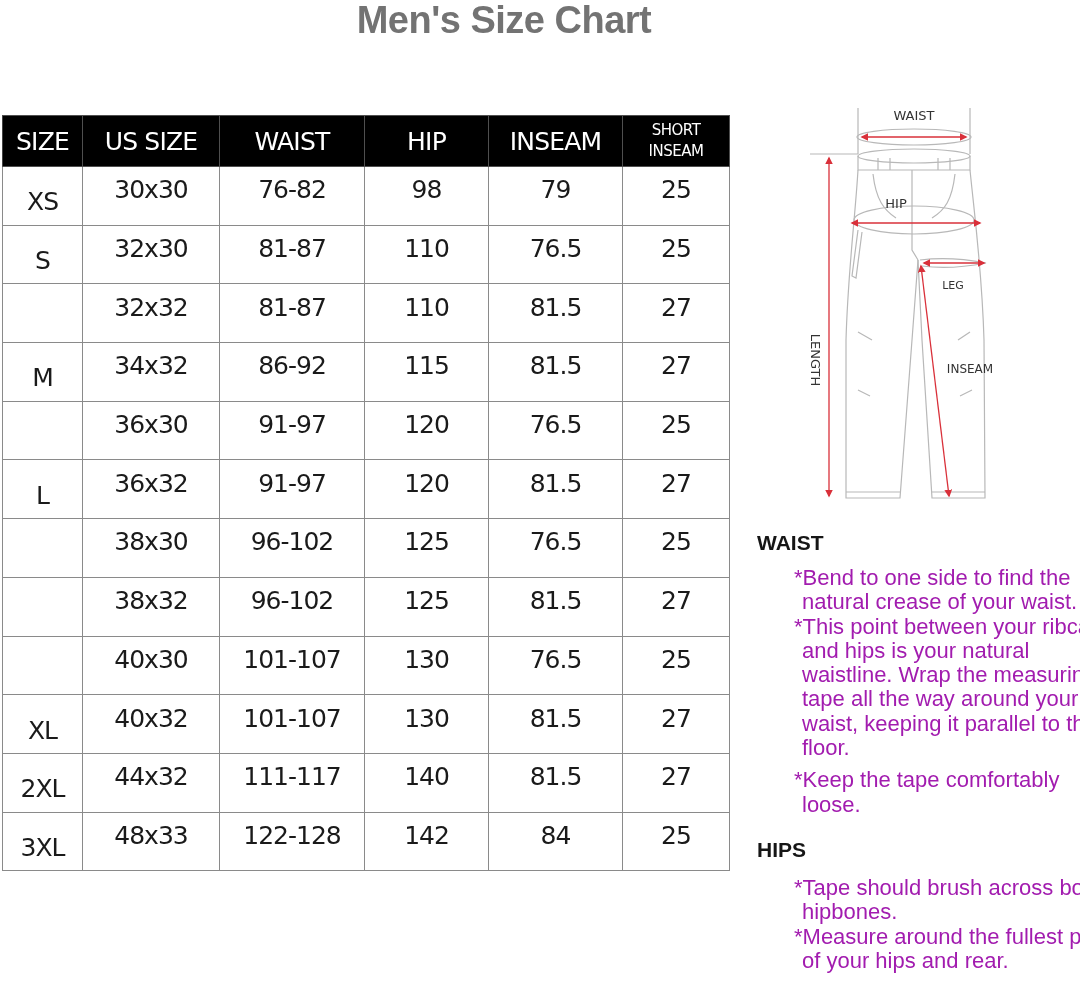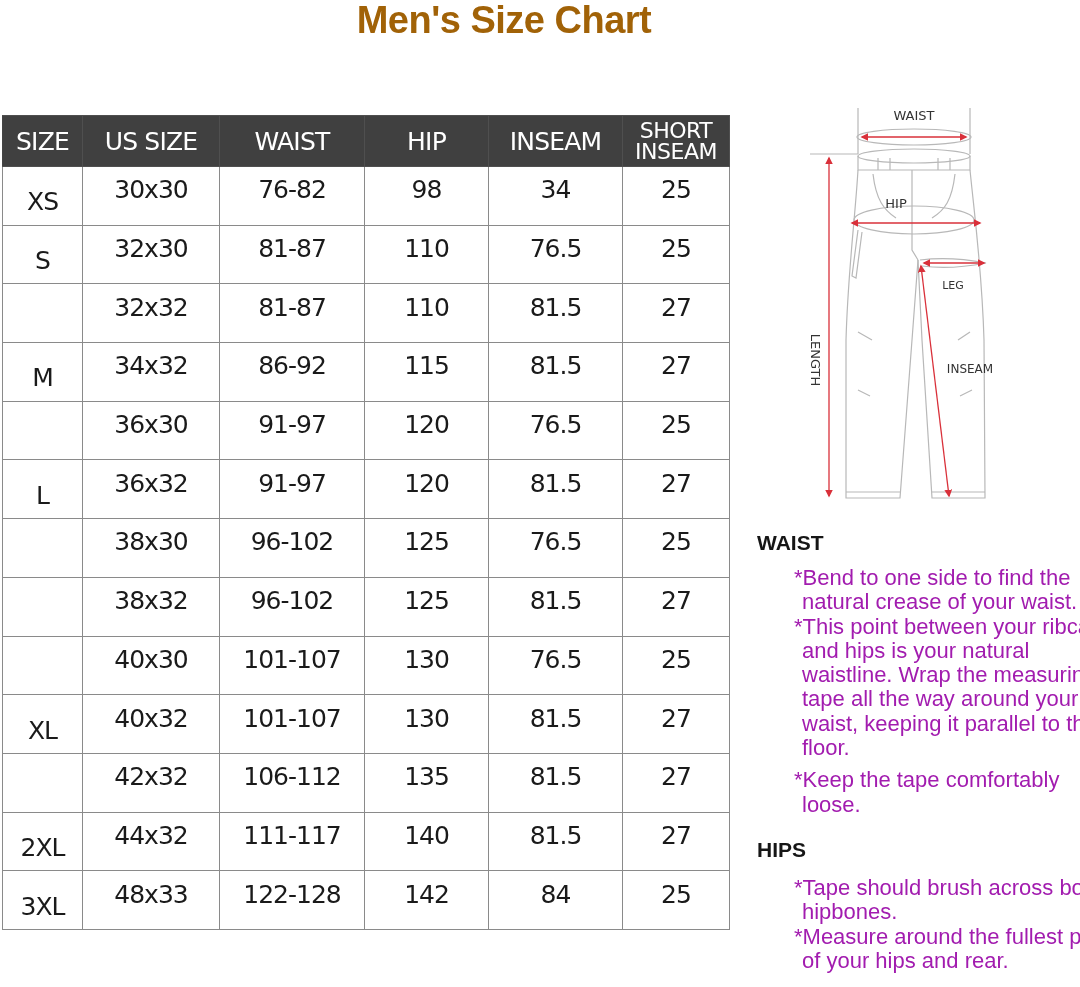--- a/index.html
+++ b/index.html
@@ -1,26 +1,26 @@
 <!DOCTYPE html>
 <html><head>
 <meta charset="utf-8">
 <style>
   html, body { margin: 0; padding: 0; background: #ffffff; }
   body { width: 1080px; height: 987px; position: relative; overflow: hidden; font-family: "Liberation Sans", "DejaVu Sans", sans-serif; color: #1a1a1a; }
-  .title { position: absolute; left: 0; width: 1008px; top: 0; text-align: center; font-family: "Liberation Sans", sans-serif; font-weight: bold; font-size: 38px; letter-spacing: -0.5px; line-height: 40px; color: #a16207; }
+  .title { position: absolute; left: 0; width: 1008px; top: 0; text-align: center; font-family: "Liberation Sans", sans-serif; font-weight: bold; font-size: 38px; letter-spacing: -0.5px; line-height: 40px; color: #737373; }
   table.size-table { position: absolute; left: 2px; top: 115px; border-collapse: collapse; table-layout: fixed; width: 727px; }
   table.size-table col.c0 { width: 80px; }
   table.size-table col.c1 { width: 137px; }
   table.size-table col.c2 { width: 145px; }
   table.size-table col.c3 { width: 124px; }
   table.size-table col.c4 { width: 134px; }
   table.size-table col.c5 { width: 107px; }
-  table.size-table th { background: #404040; color: #ffffff; font-weight: normal; font-family: "DejaVu Sans", sans-serif; font-size: 25px; height: 50px; padding: 0; border: 1.5px solid #4f4f4f; border-left: 1px solid #444; letter-spacing: -0.8px; text-align: center; white-space: nowrap; }
-  table.size-table th.two-line { font-size: 22px; line-height: 21px; letter-spacing: -0.5px; }
+  table.size-table th { background: #000000; color: #ffffff; font-weight: normal; font-family: "DejaVu Sans", sans-serif; font-size: 25px; height: 50px; padding: 0; border: 1.5px solid #4f4f4f; border-left: 1px solid #444; letter-spacing: -0.8px; text-align: center; white-space: nowrap; }
+  table.size-table th.two-line { font-size: 15px; line-height: 21px; letter-spacing: -0.5px; }
   table.size-table td { height: 57.7px; padding: 0; border: 1.5px solid #8a8a8a; text-align: center; font-family: "DejaVu Sans", sans-serif; font-size: 25px; letter-spacing: -1px; color: #1a1a1a; vertical-align: middle; }
   table.size-table td.size { font-size: 25px; }
   table.size-table td .t { position: relative; top: -6px; }
   table.size-table td.size .t { top: 6px; }
   table.size-table tr.row-1 td .t, table.size-table tr.row-4 td.size .t, table.size-table tr.row-6 td.size .t { }
   .diagram { position: absolute; left: 800px; top: 100px; width: 200px; height: 410px; }
   .section-head { position: absolute; left: 757px; font-family: "Liberation Sans", sans-serif; font-weight: bold; font-size: 21px; color: #161616; }
   .notes { position: absolute; left: 794px; width: 323px; font-family: "Liberation Sans", sans-serif; font-size: 22px; line-height: 24.3px; color: #a21caf; }
   .notes p { margin: 0; padding-left: 8px; text-indent: -8px; }
   .notes p.gap { margin-top: 8px; }
@@ -48,21 +48,21 @@
       <th>INSEAM</th>
       <th class="two-line"><span>SHORT</span><br><span>INSEAM</span></th>
     </tr>
   </thead>
   <tbody id="tbody">
       <tr class="row-0">
         <td class="size"><span class="t">XS</span></td>
         <td><span class="t">30x30</span></td>
         <td><span class="t">76-82</span></td>
         <td><span class="t">98</span></td>
-        <td><span class="t">34</span></td>
+        <td><span class="t">79</span></td>
         <td><span class="t">25</span></td>
       </tr>
       <tr class="row-1">
         <td class="size"><span class="t">S</span></td>
         <td><span class="t">32x30</span></td>
         <td><span class="t">81-87</span></td>
         <td><span class="t">110</span></td>
         <td><span class="t">76.5</span></td>
         <td><span class="t">25</span></td>
       </tr>
@@ -120,28 +120,20 @@
         <td><span class="t">101-107</span></td>
         <td><span class="t">130</span></td>
         <td><span class="t">76.5</span></td>
         <td><span class="t">25</span></td>
       </tr>
       <tr class="row-10">
         <td class="size"><span class="t">XL</span></td>
         <td><span class="t">40x32</span></td>
         <td><span class="t">101-107</span></td>
         <td><span class="t">130</span></td>
-        <td><span class="t">81.5</span></td>
-        <td><span class="t">27</span></td>
-      </tr>
-      <tr class="row-11">
-        <td class="size"><span class="t"></span></td>
-        <td><span class="t">42x32</span></td>
-        <td><span class="t">106-112</span></td>
-        <td><span class="t">135</span></td>
         <td><span class="t">81.5</span></td>
         <td><span class="t">27</span></td>
       </tr>
       <tr class="row-12">
         <td class="size"><span class="t">2XL</span></td>
         <td><span class="t">44x32</span></td>
         <td><span class="t">111-117</span></td>
         <td><span class="t">140</span></td>
         <td><span class="t">81.5</span></td>
         <td><span class="t">27</span></td>

